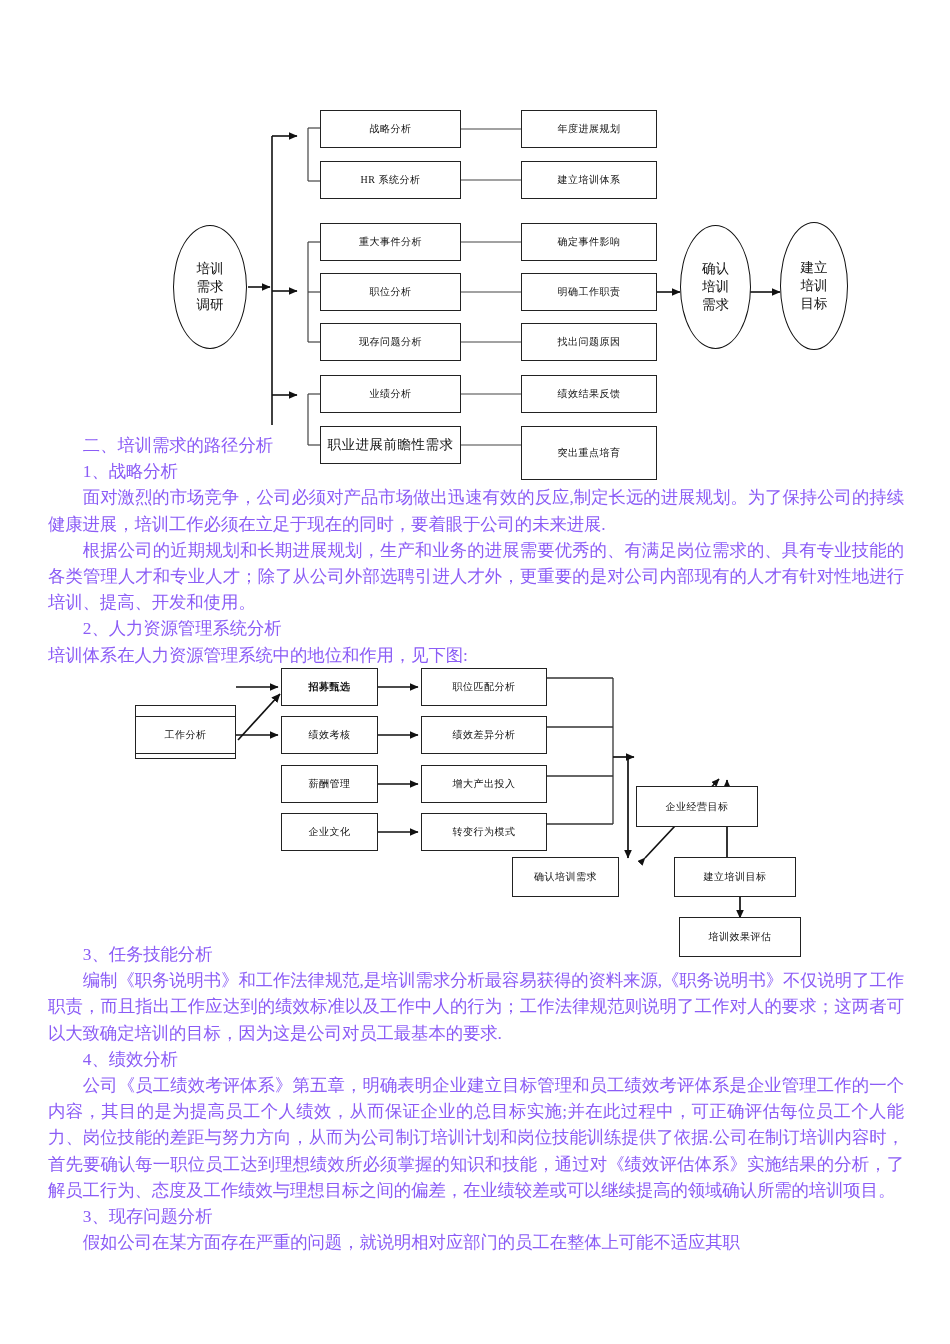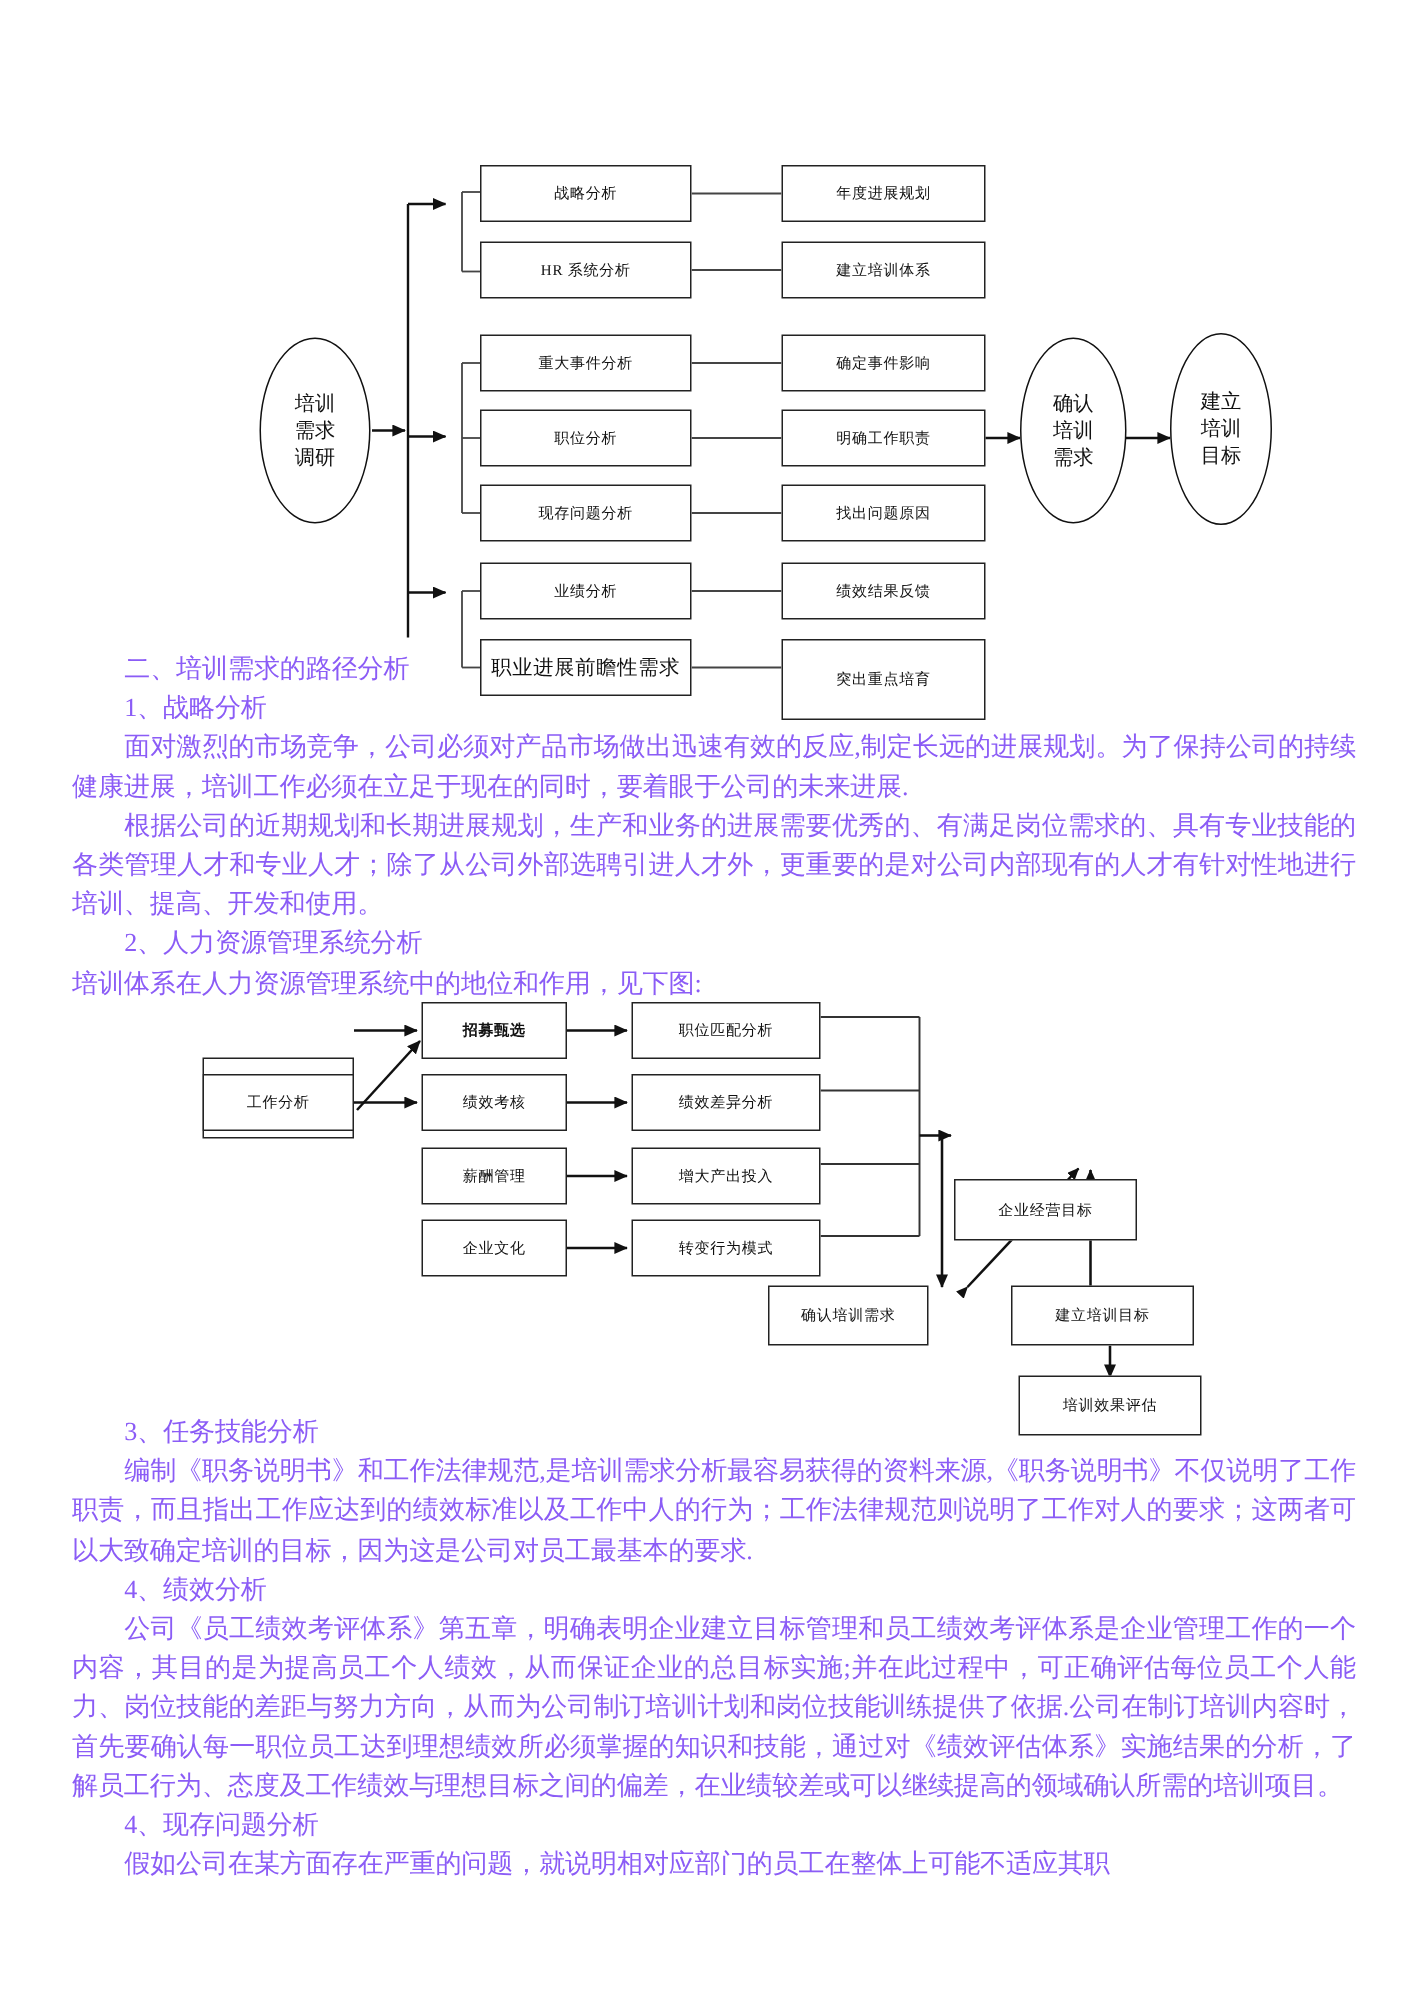--- a/index.html
+++ b/index.html
@@ -254,17 +254,17 @@
     <div class="node-box" style="left:512px; top:857px; width:107px; height:40px;">确认培训需求</div>
     <div class="node-box" style="left:674px; top:857px; width:122px; height:40px;">建立培训目标</div>
     <div class="node-box" style="left:679px; top:917px; width:122px; height:40px;">培训效果评估</div>
   </div>
 
   <div class="txt" style="left:48px; top:941px; width:856px;">
     <p class="heading">3、任务技能分析</p>
     <p class="indent">编制《职务说明书》和工作法律规范,是培训需求分析最容易获得的资料来源,《职务说明书》不仅说明了工作职责，而且指出工作应达到的绩效标准以及工作中人的行为；工作法律规范则说明了工作对人的要求；这两者可以大致确定培训的目标，因为这是公司对员工最基本的要求.</p>
     <p class="heading">4、绩效分析</p>
     <p class="indent">公司《员工绩效考评体系》第五章，明确表明企业建立目标管理和员工绩效考评体系是企业管理工作的一个内容，其目的是为提高员工个人绩效，从而保证企业的总目标实施;并在此过程中，可正确评估每位员工个人能力、岗位技能的差距与努力方向，从而为公司制订培训计划和岗位技能训练提供了依据.公司在制订培训内容时，首先要确认每一职位员工达到理想绩效所必须掌握的知识和技能，通过对《绩效评估体系》实施结果的分析，了解员工行为、态度及工作绩效与理想目标之间的偏差，在业绩较差或可以继续提高的领域确认所需的培训项目。</p>
-    <p class="heading">4、现存问题分析</p>
+    <p class="heading">3、现存问题分析</p>
     <p class="indent">假如公司在某方面存在严重的问题，就说明相对应部门的员工在整体上可能不适应其职</p>
   </div>
 
 </div>
 
 </body></html>

